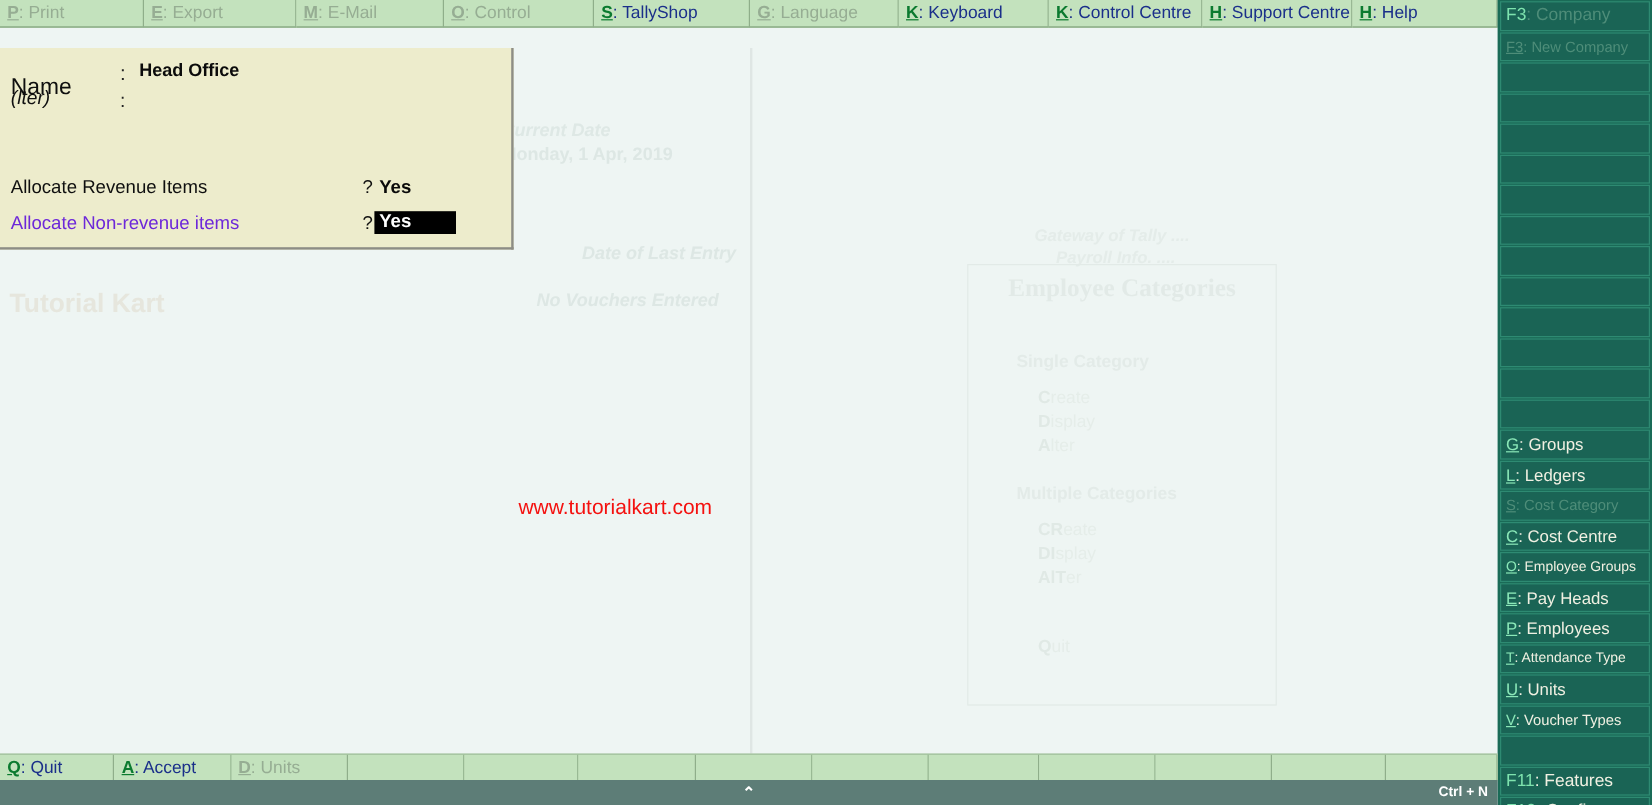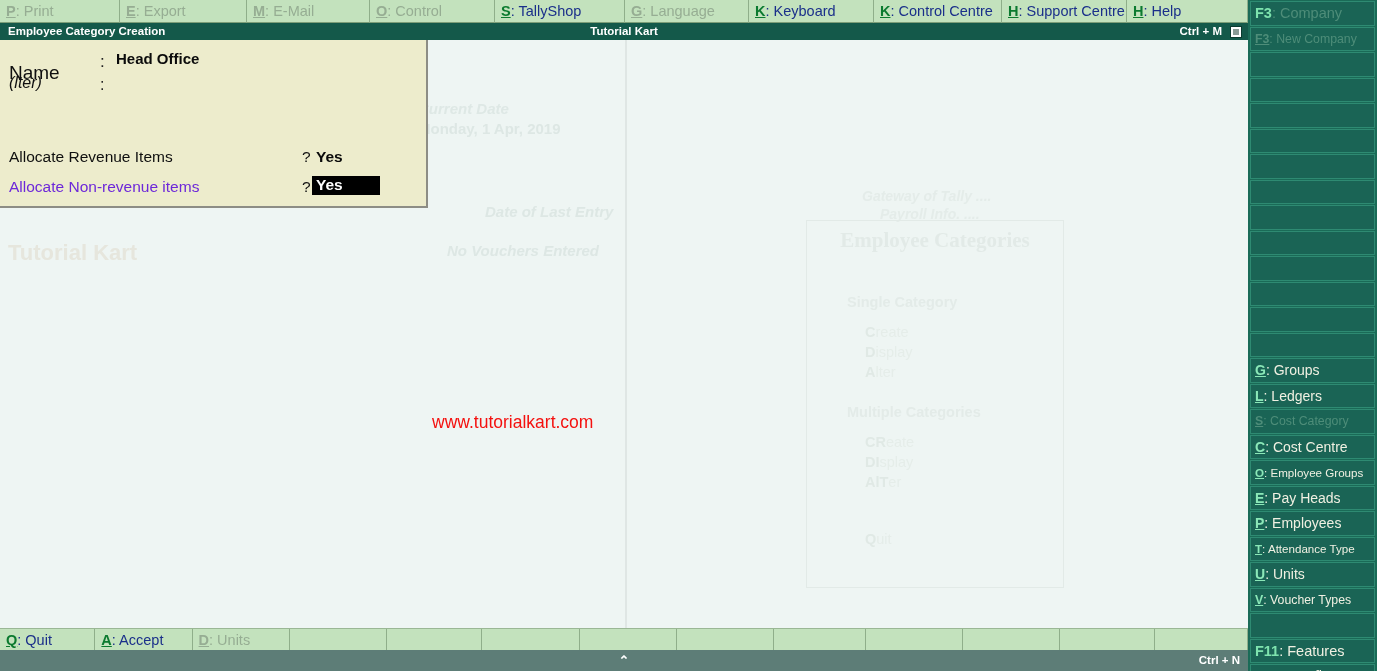--- a/index.html
+++ b/index.html
@@ -183,21 +183,21 @@
     background:#1a6455;
     border:1px solid #2e8a72;
     margin-bottom:1px;
     display:flex; align-items:center;
     padding-left:4px;
     font-size:14px;
     color:#f0f0e2;
     white-space:nowrap;
     overflow:hidden;
   }
-  .sbtn .hk { text-decoration:underline; font-weight:bold; color:#8be8b8;text-align:right; }
+  .sbtn .hk { text-decoration:underline; font-weight:normal; color:#8be8b8;text-align:right; }
   .sbtn.dim { color:#4e8d79; }
   .sbtn.dim .hk { color:#4e8d79; }
   .sbtn.empty { }
   .sbtn.small { font-size:12.3px; }
   .sbtn.tiny { font-size:11.6px; }
   .sbtn.fkey .hk { color:#7ee3ae; text-decoration:none; }
   .sbtn.fkey { font-size:14.5px; }
 
   
   .botbar {
@@ -279,28 +279,20 @@
       <div class="topbtn" style="width: 125px;">
         <span class="hk">H</span>
         <span>: Support Centre</span>
       </div>
       <div class="topbtn" style="width: 121px;">
         <span class="hk">H</span>
         <span>: Help</span>
       </div>
     </div>
 
-  <div class="titlebar">
-    <span class="tleft">Employee Category Creation</span>
-    <span class="tcenter">Tutorial Kart</span>
-    <span class="tright">Ctrl + M</span>
-    <span class="tbox">
-        <i></i>
-      </span>
-  </div>
 
   <div class="workarea">
     <div class="vdivider"></div>
 
     <div class="bg-current-date">Current Date</div>
     <div class="bg-current-date-val">Monday, 1 Apr, 2019</div>
     <div class="bg-lastentry">Date of Last Entry</div>
     <div class="bg-novouchers">No Vouchers Entered</div>
     <div class="bg-tutorialkart">Tutorial Kart</div>
 

